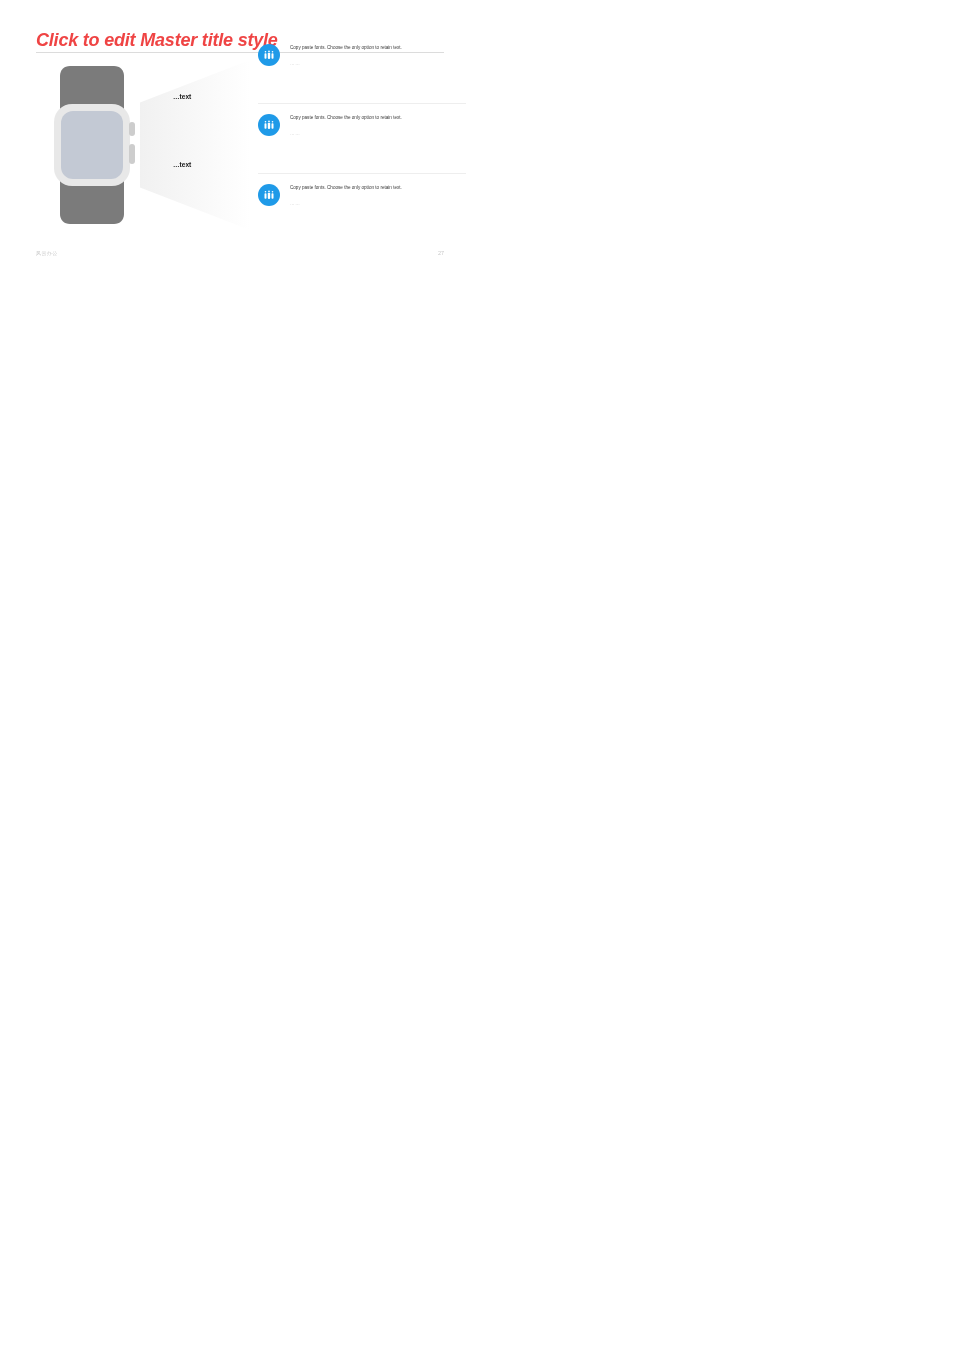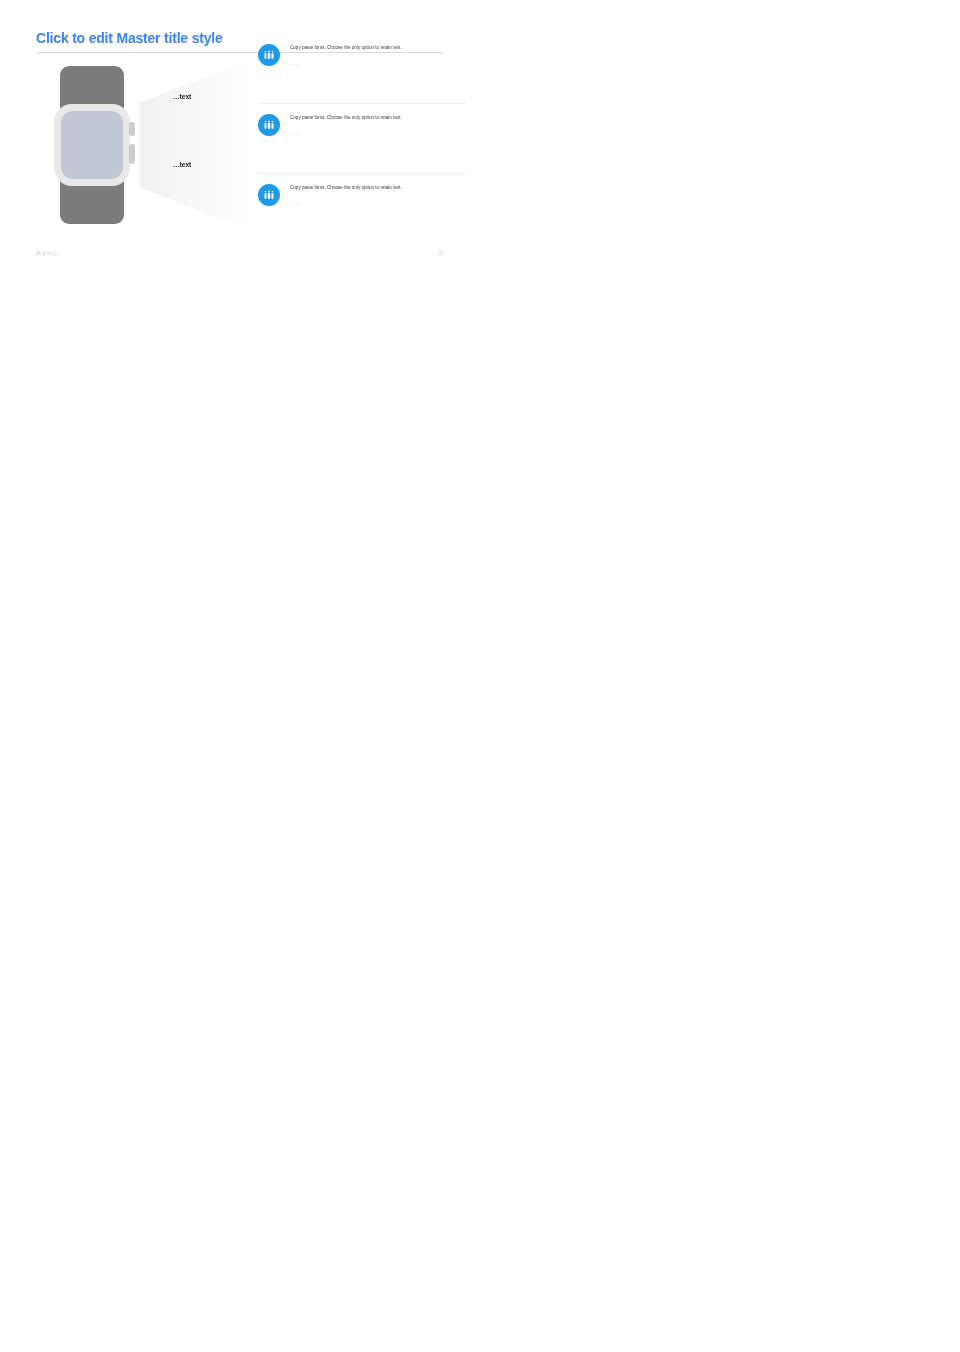--- a/index.html
+++ b/index.html
@@ -27,22 +27,22 @@
   .s21{ left:480; top:270;  }
   .s22{ left:0;   top:540;  }
   .s23{ left:480; top:540;  }
   .s24{ left:0;   top:810;  }
   .s25{ left:480; top:810;  }
   .s26{ left:0;   top:1080; }
   .s27{ left:480; top:1080; }
 
   .title{
     position:absolute; left:36px; top:30px;
-    font-size:14px; font-weight:bold; letter-spacing:-0.2px;
-    color:#3b82f6; white-space:nowrap;
+    font-size:18px; font-weight:bold; letter-spacing:-0.2px;
+    color:#ef4444; white-space:nowrap;font-style:italic;
   }
   .title-rule{
     position:absolute; left:36px; top:52px; width:408px; height:1px;
     background:#dcdcdc;
   }
   .footer-brand{
     position:absolute; left:36px; bottom:14px;
     font-size:5px; color:#c8c8c8; letter-spacing:.4px;
   }
   .footer-page{

